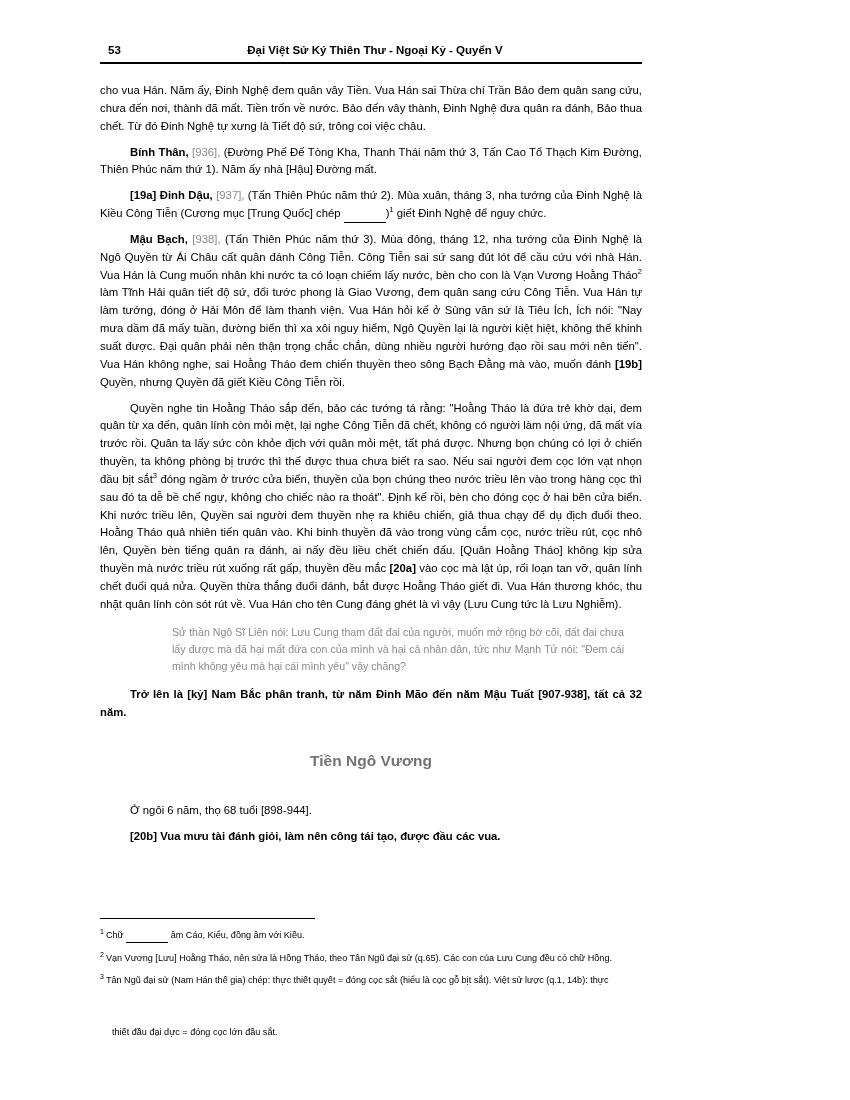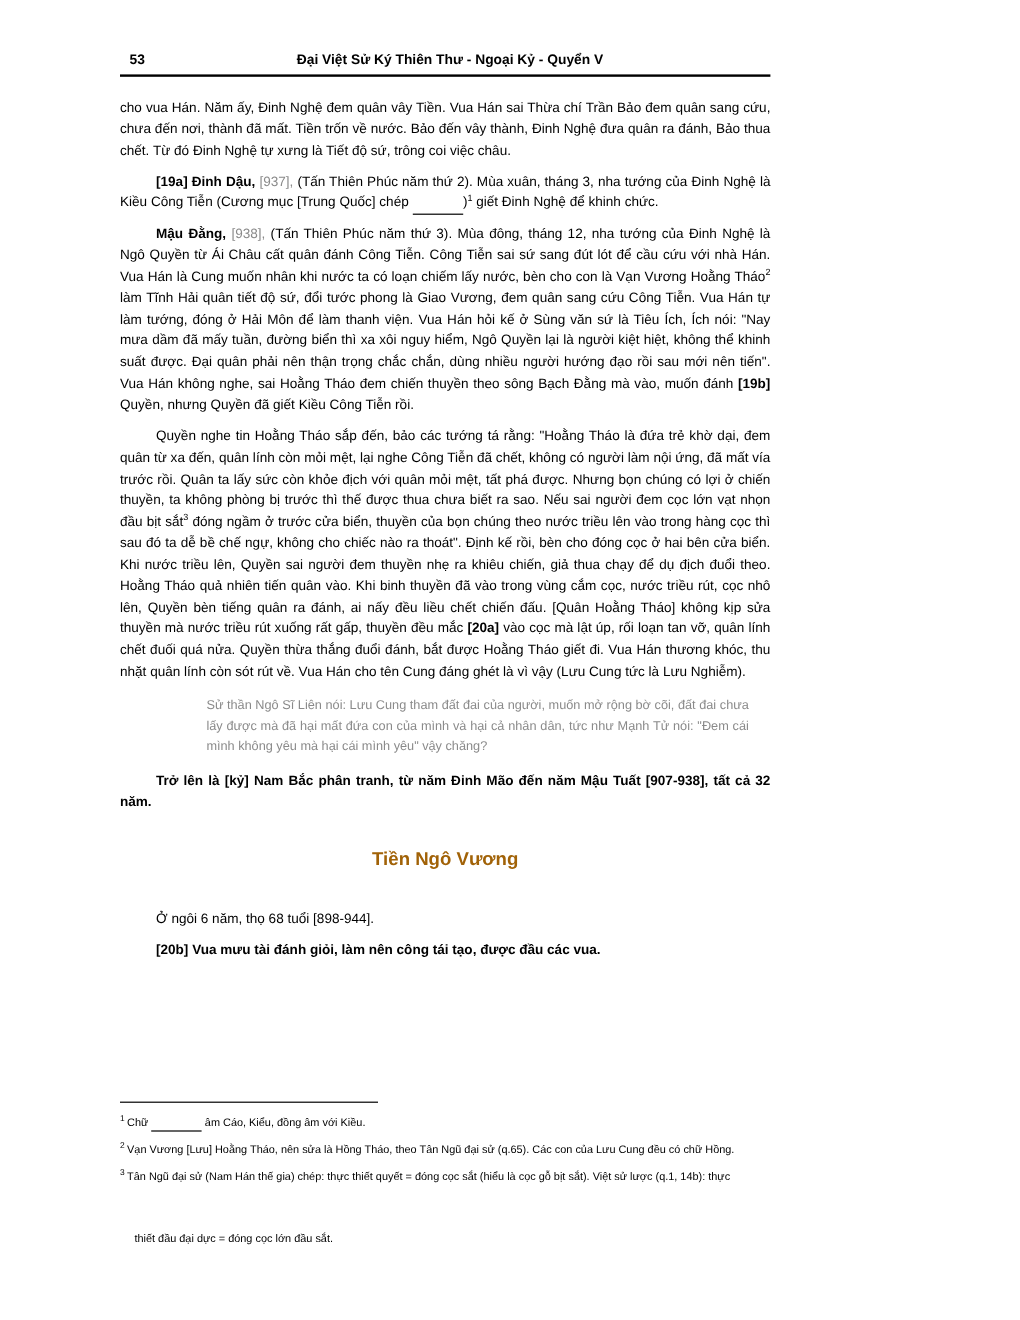--- a/index.html
+++ b/index.html
@@ -88,21 +88,21 @@
     font-size: 22px;
     font-weight: bold;
     text-align: center;
     letter-spacing: 3px;
     margin: 40px 0 0 0;
   }
   h2.section {
     font-size: 15.5px;
     font-weight: bold;
     text-align: center;
-    color: #a16207;
+    color: #737373;
     margin: 30px 0 0 0;
   }
   .reign-line {
     font-size: 11.3px;
     margin: 34px 0 0 0;
     text-indent: 30px;
   }
   .reign-note {
     font-size: 11.3px;
     font-weight: bold;
@@ -152,30 +152,35 @@
   <div class="header">
     <div class="page-num">53</div>
     <div class="hdr-title">Đại Việt Sử Ký Thiên Thư - Ngoại Kỷ - Quyển V</div>
   </div>
   <div class="rule"></div>
 
   <div class="body-text">
 
     <p>cho vua Hán.  Năm ấy, Đinh Nghệ đem quân vây Tiền.  Vua Hán sai Thừa chí Trần Bảo đem quân sang cứu, chưa đến nơi, thành đã mất.  Tiền trốn về nước.  Bảo đến vây thành, Đinh Nghệ đưa quân ra đánh, Bảo thua chết.  Từ đó Đinh Nghệ tự xưng là Tiết độ sứ, trông coi việc châu.</p>
 
+    <p class="indent">
+      <span class="bold">Bính Thân,</span>
+      <span class="gray">[936],</span>
+      <span>(Đường Phế Đế Tòng Kha, Thanh Thái năm thứ 3, Tấn Cao Tổ Thạch Kim Đường, Thiên Phúc năm thứ 1).  Năm ấy nhà [Hậu] Đường mất.</span>
+    </p>
 
     <p class="indent">
       <span class="bold">[19a]</span>
       <span class="bold">Đinh Dậu,</span>
       <span class="gray">[937],</span>
-      <span>(Tấn Thiên Phúc năm thứ 2).  Mùa xuân, tháng 3, nha tướng của Đinh Nghệ là Kiều Công Tiễn (Cương mục [Trung Quốc] chép </span><span class="uline-blank"></span><span>)</span><sup>1</sup><span> giết Đinh Nghệ để khinh chức.</span>
-    </p>
-
-    <p class="indent">
-      <span class="bold">Mậu Đằng,</span>
+      <span>(Tấn Thiên Phúc năm thứ 2).  Mùa xuân, tháng 3, nha tướng của Đinh Nghệ là Kiều Công Tiễn (Cương mục [Trung Quốc] chép </span><span class="uline-blank"></span><span>)</span><sup>1</sup><span> giết Đinh Nghệ để nguy chức.</span>
+    </p>
+
+    <p class="indent">
+      <span class="bold">Mậu Bạch,</span>
       <span class="gray">[938],</span>
       <span>(Tấn Thiên Phúc năm thứ 3).  Mùa đông, tháng 12, nha tướng của Đinh Nghệ là Ngô Quyền từ Ái Châu cất quân đánh Công Tiễn.  Công Tiễn sai sứ sang đút lót để cầu cứu với nhà Hán.  Vua Hán là Cung muốn nhân khi nước ta có loạn chiếm lấy nước, bèn cho con là Vạn Vương Hoằng Tháo</span><sup>2</sup><span> làm Tĩnh Hải quân tiết độ sứ, đổi tước phong là Giao Vương, đem quân sang cứu Công Tiễn.  Vua Hán tự làm tướng, đóng ở Hải Môn để làm thanh viện.  Vua Hán hỏi kế ở Sùng văn sứ là Tiêu Ích, Ích nói: "Nay mưa dầm đã mấy tuần, đường biển thì xa xôi nguy hiểm, Ngô Quyền lại là người kiệt hiệt, không thể khinh suất được.  Đại quân phải nên thận trọng chắc chắn, dùng nhiều người hướng đạo rồi sau mới nên tiến".  Vua Hán không nghe, sai Hoằng Tháo đem chiến thuyền theo sông Bạch Đằng mà vào, muốn đánh </span><span class="bold">[19b]</span><span> Quyền, nhưng Quyền đã giết Kiều Công Tiễn rồi.</span>
     </p>
 
     <p class="indent">
       <span>Quyền nghe tin Hoằng Tháo sắp đến, bảo các tướng tá rằng: "Hoằng Tháo là đứa trẻ khờ dại, đem quân từ xa đến, quân lính còn mỏi mệt, lại nghe Công Tiễn đã chết, không có người làm nội ứng, đã mất vía trước rồi.  Quân ta lấy sức còn khỏe địch với quân mỏi mệt, tất phá được.  Nhưng bọn chúng có lợi ở chiến thuyền, ta không phòng bị trước thì thế được thua chưa biết ra sao.  Nếu sai người đem cọc lớn vạt nhọn đầu bịt sắt</span><sup>3</sup><span> đóng ngầm ở trước cửa biển, thuyền của bọn chúng theo nước triều lên vào trong hàng cọc thì sau đó ta dễ bề chế ngự, không cho chiếc nào ra thoát".  Định kế rồi, bèn cho đóng cọc ở hai bên cửa biển.  Khi nước triều lên, Quyền sai người đem thuyền nhẹ ra khiêu chiến, giả thua chạy để dụ địch đuổi theo.  Hoằng Tháo quả nhiên tiến quân vào.  Khi binh thuyền đã vào trong vùng cắm cọc, nước triều rút, cọc nhô lên, Quyền bèn tiếng quân ra đánh, ai nấy đều liều chết chiến đấu.  [Quân Hoằng Tháo] không kịp sửa thuyền mà nước triều rút xuống rất gấp, thuyền đều mắc </span><span class="bold">[20a]</span><span> vào cọc mà lật úp, rối loạn tan vỡ, quân lính chết đuối quá nửa.  Quyền thừa thắng đuổi đánh, bắt được Hoằng Tháo giết đi.  Vua Hán thương khóc, thu nhặt quân lính còn sót rút về.  Vua Hán cho tên Cung đáng ghét là vì vậy (Lưu Cung tức là Lưu Nghiễm).</span>
     </p>
 
     <div class="commentary">Sử thần Ngô Sĩ Liên nói: Lưu Cung tham đất đai của người, muốn mở rộng bờ cõi, đất đai chưa lấy được mà đã hại mất đứa con của mình và hại cả nhân dân, tức như Mạnh Tử nói: "Đem cái mình không yêu mà hại cái mình yêu" vậy chăng?</div>
 

